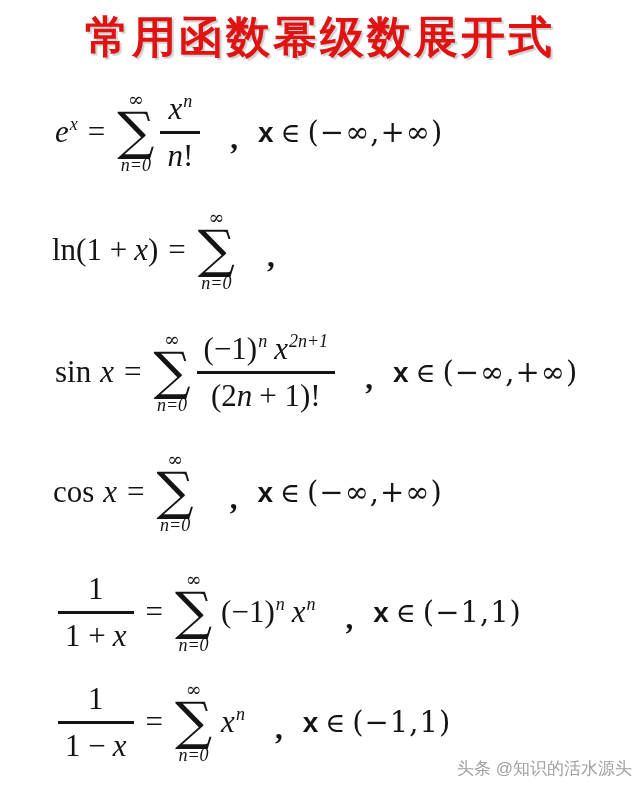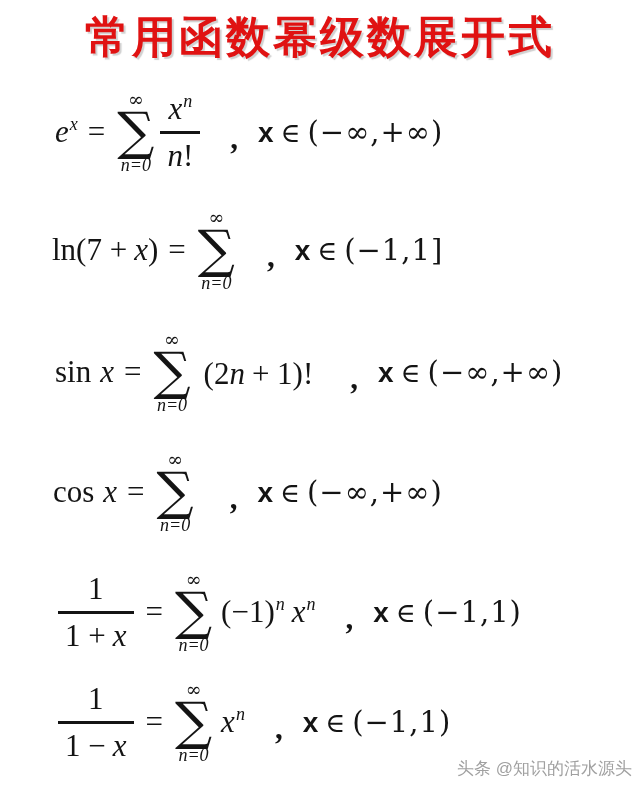--- a/index.html
+++ b/index.html
@@ -75,40 +75,40 @@
     </span>
     <span class="frac">
       <span class="num"><span class="v">x</span><sup class="sup">n</sup></span>
       <span class="den"><span class="v">n</span><span class="up">!</span></span>
     </span>
     <span class="comma">,</span>
     <span class="term domain"><span class="dvar">x</span><span class="din">∈</span><span class="dset">(−∞,+∞)</span></span>
   </div>
 
   <div class="row r1">
-    <span class="term"><span class="up">ln(7 +</span><span class="v ml6">x</span><span class="up">)</span></span>
+    <span class="term"><span class="up">ln(1 +</span><span class="v ml6">x</span><span class="up">)</span></span>
     <span class="eq">=</span>
     <span class="sigma">
       <span class="top">∞</span>
       <span class="sym">∑</span>
       <span class="bot">n=0</span>
     </span>
     <span class="comma">,</span>
-    <span class="term domain"><span class="dvar">x</span><span class="din">∈</span><span class="dset">(−1,1]</span></span>
   </div>
 
   <div class="row r2">
     <span class="term"><span class="up">sin</span><span class="v ml8">x</span></span>
     <span class="eq">=</span>
     <span class="sigma">
       <span class="top">∞</span>
       <span class="sym">∑</span>
       <span class="bot">n=0</span>
     </span>
     <span class="frac">
+      <span class="num"><span class="up">(−1)</span><sup class="sup">n</sup><span class="v ml6">x</span><sup class="sup">2n+1</sup></span>
       <span class="den"><span class="up">(2</span><span class="v">n</span><span class="up ml6">+ 1)!</span></span>
     </span>
     <span class="comma">,</span>
     <span class="term domain"><span class="dvar">x</span><span class="din">∈</span><span class="dset">(−∞,+∞)</span></span>
   </div>
 
   <div class="row r3">
     <span class="term"><span class="up">cos</span><span class="v ml8">x</span></span>
     <span class="eq">=</span>
     <span class="sigma">

